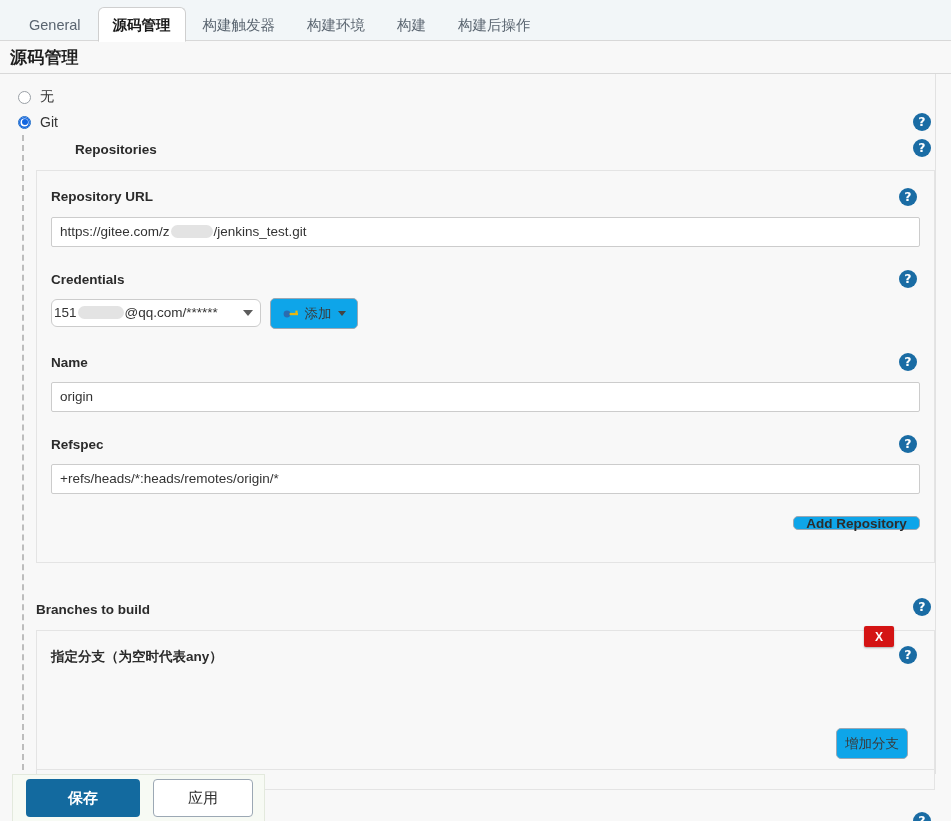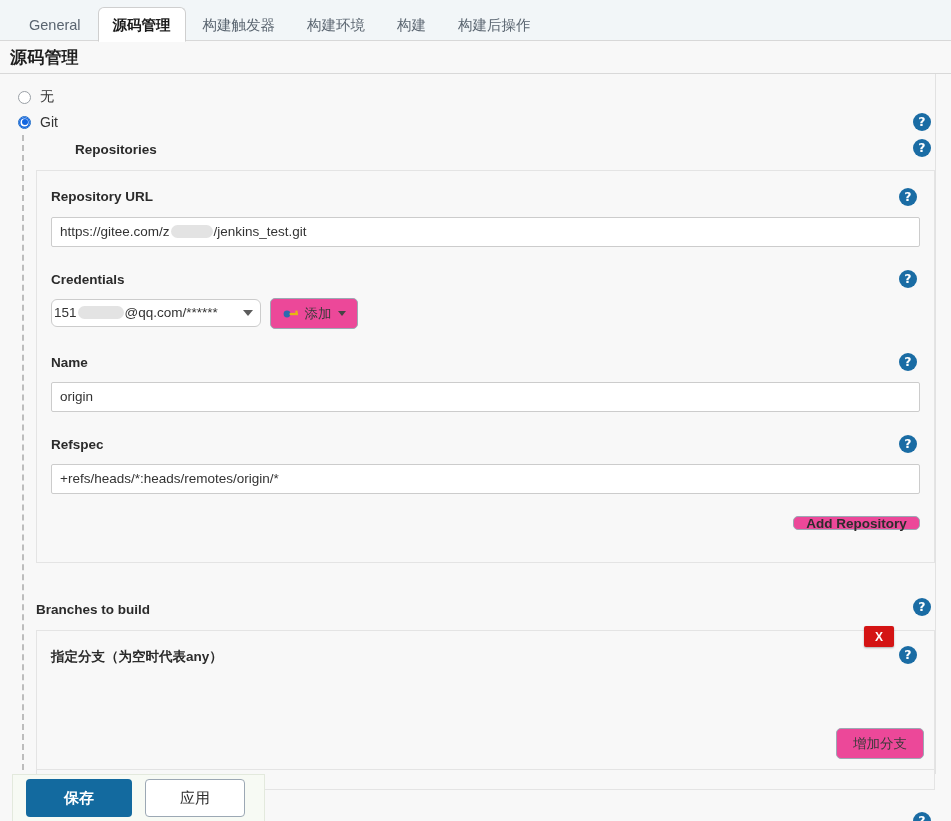--- a/index.html
+++ b/index.html
@@ -140,21 +140,21 @@
     position: absolute; right: 7px; top: 50%; transform: translateY(-50%);
     width: 0; height: 0;
     border-left: 5px solid transparent;
     border-right: 5px solid transparent;
     border-top: 6px solid #5c5c5c;
   }
 
   
   .btn {
     position: absolute;
-    background: #ec4899;
+    background: #0ea5e9;
     border: 1px solid #9ca8b4;
     border-radius: 5px;
     font-size: 13.5px;
     color: #3a3a3a;
     display: flex; align-items: center; justify-content: center;
     gap: 6px;
     cursor: pointer;
     white-space: nowrap;
   }
   .btn.bold { font-weight: bold; color: #2d2d2d; }
@@ -201,21 +201,21 @@
     width: 253px; height: 47px;
     background: #f7faf4;
     border: 1px solid #e3e9dd;
     border-bottom: none;
     display: flex; align-items: center;
     padding-left: 13px;
     gap: 13px;
     z-index: 10;
   }
   .btn-save {
-    width: 106px; height: 38px;
+    width: 114px; height: 38px;
     background: #136a9f;
     color: #fff;
     border: none;
     border-radius: 4px;
     font-size: 15px;
     font-weight: bold;
     display: flex; align-items: center; justify-content: center;
     cursor: pointer;
   }
   .btn-apply {
@@ -316,21 +316,21 @@
   <div class="help" style="left:913px; top:598px;">?</div>
 
   <div class="panel" style="left:36px; top:630px; width:899px; height:140px;"></div>
 
   <div class="del-x" style="left:864px; top:626px; width:30px; height:21px;">X</div>
 
   <div class="field-label" style="position:absolute; left:51px; top:648px;">指定分支（为空时代表any）</div>
   <div class="help" style="left:899px; top:646px;">?</div>
 
 
-  <div class="btn" style="left:836px; top:728px; width:88px; height:31px;">增加分支</div>
+  <div class="btn" style="left:836px; top:728px; width:72px; height:31px;">增加分支</div>
 
   <div class="bottom-panel"></div>
   <div class="help" style="left:913px; top:812px;">?</div>
 
   <div class="savebar">
     <div class="btn-save">保存</div>
     <div class="btn-apply">应用</div>
   </div>
 
 </div>

